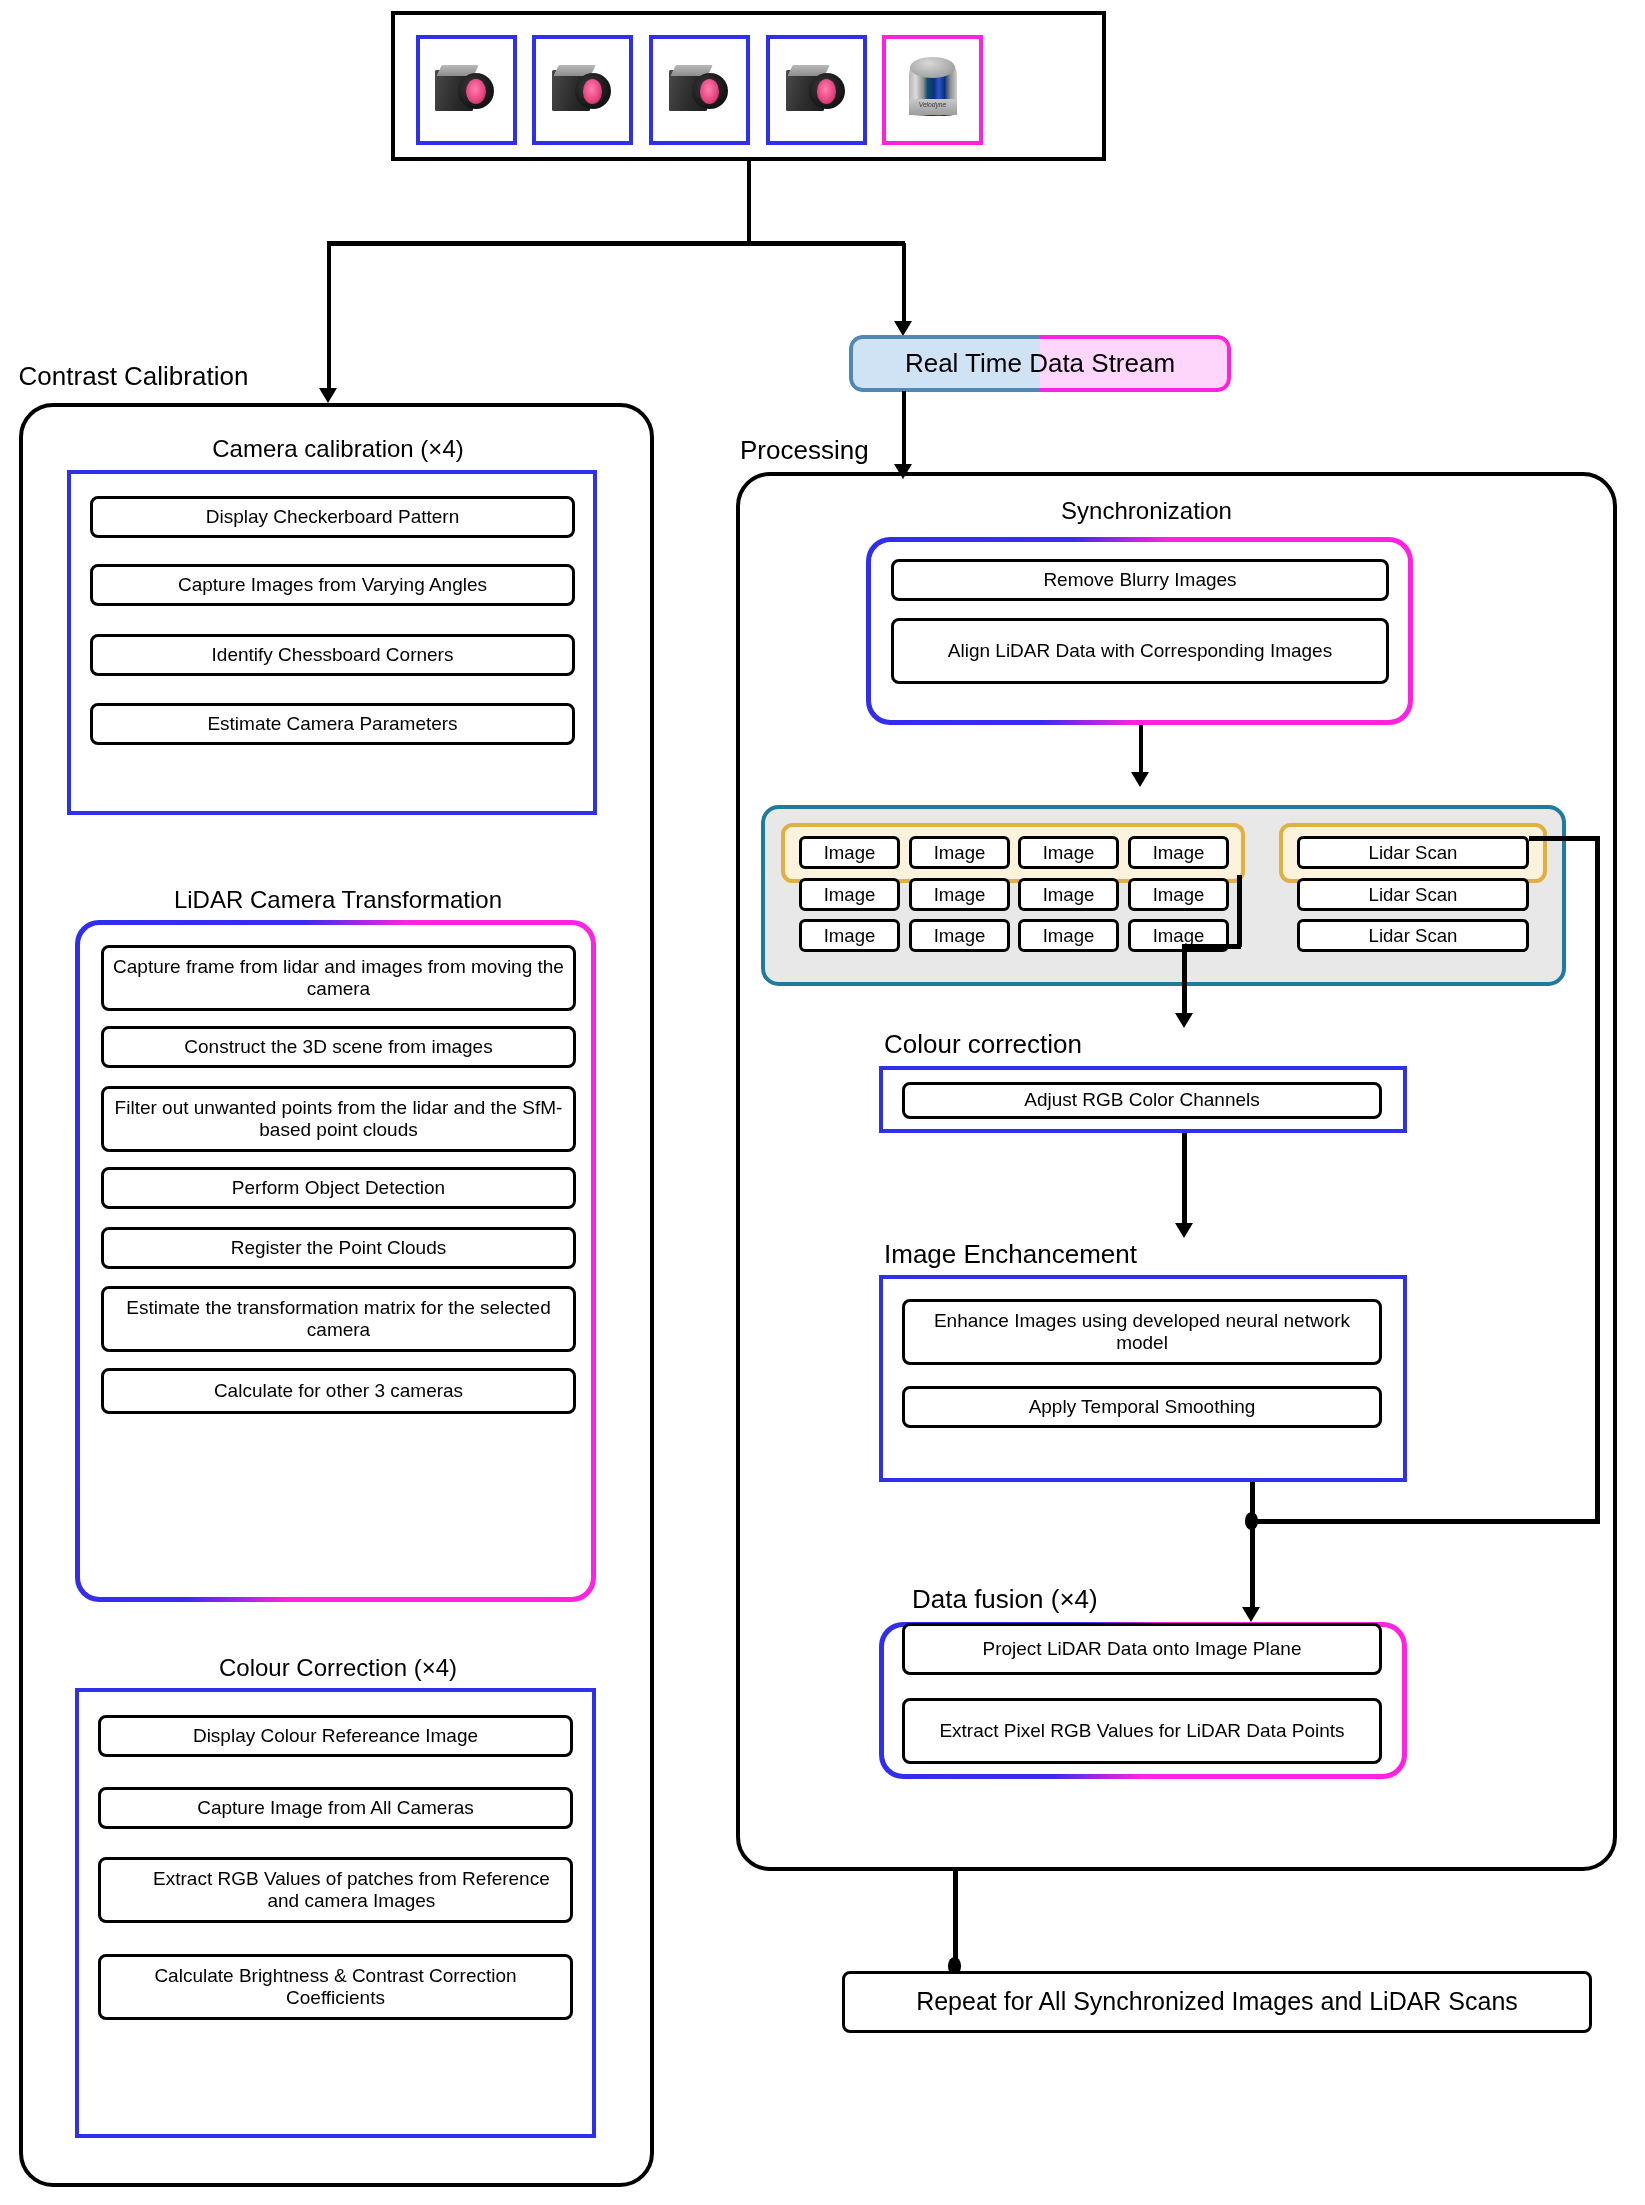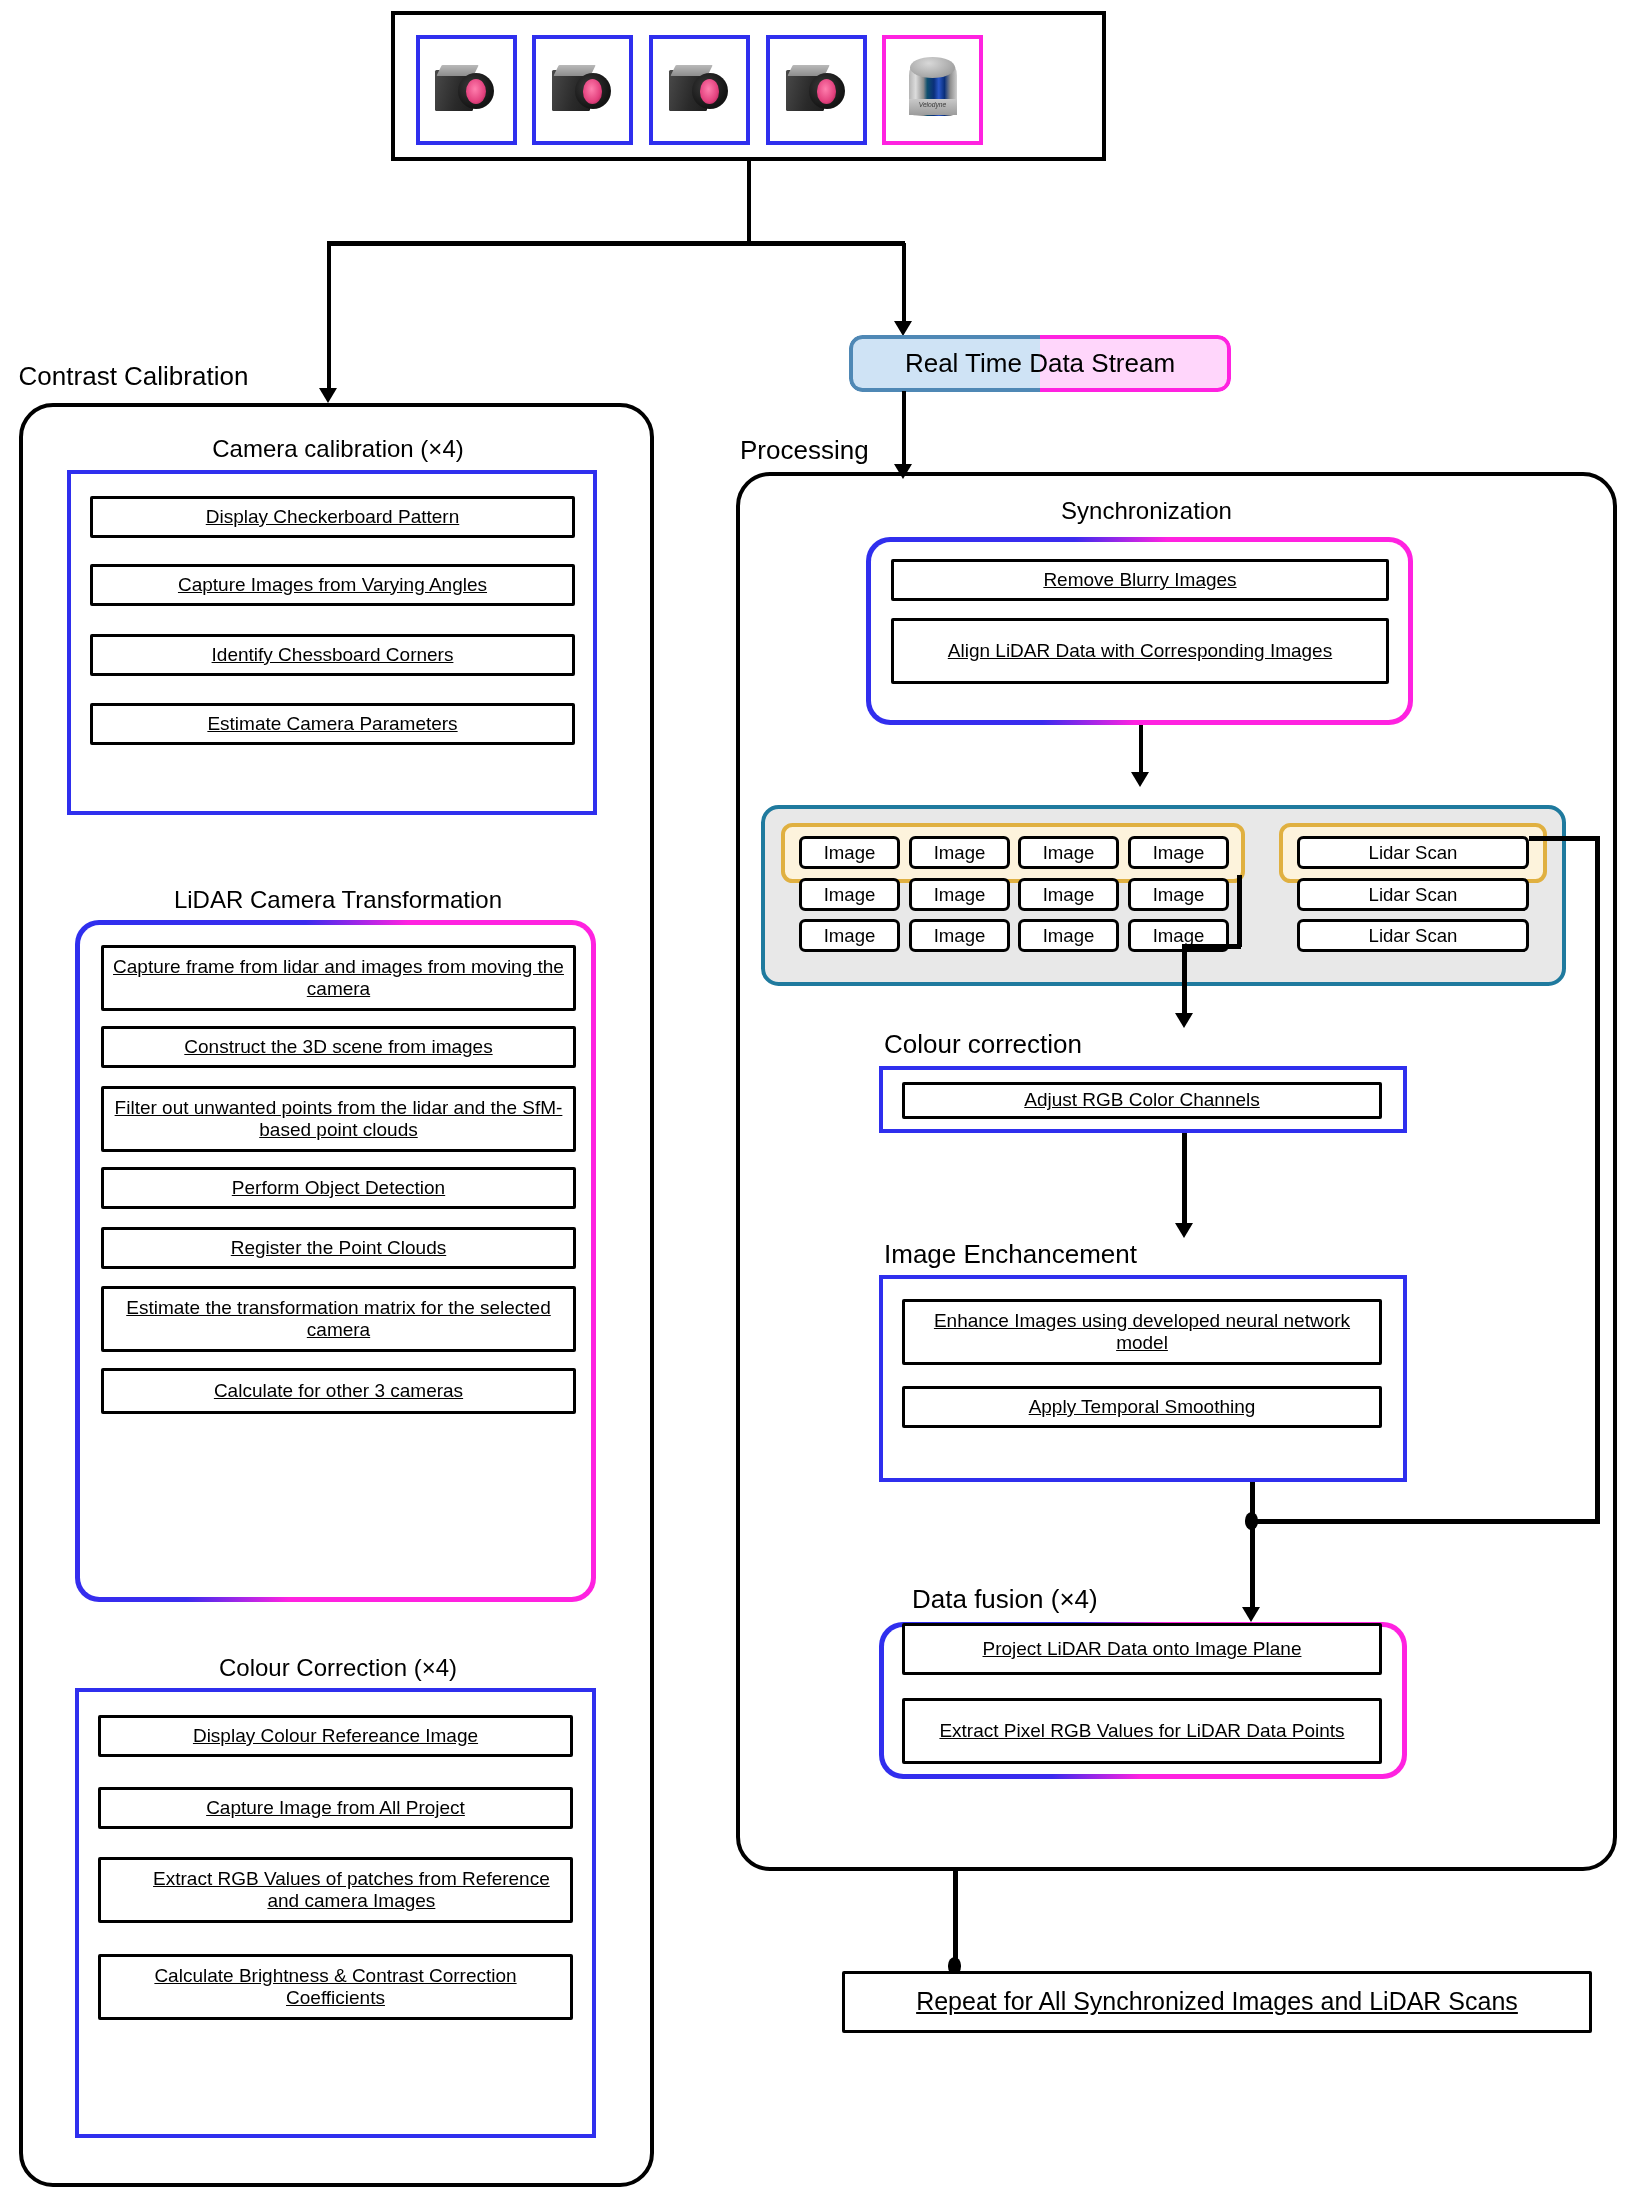--- a/index.html
+++ b/index.html
@@ -1,23 +1,23 @@
 <!DOCTYPE html>
 <html style="font-size:8.3px"><head>
 <meta charset="utf-8">
 <style>
   html,body{margin:0;padding:0;background:#ffffff;}
   body{width:1645px;height:2205px;position:relative;overflow:hidden;
        font-family:"Liberation Sans","DejaVu Sans",sans-serif;color:#000;}
   .abs{position:absolute;box-sizing:border-box;}
 
   
-  .pbox{border:3.6px solid #000;border-radius:2px;background:#fff;
+  .pbox{border:3.6px solid #000;border-radius:8px;background:#fff;
         display:flex;align-items:center;justify-content:center;
-        text-align:center;line-height:1.18;font-size:19px;padding:3.1px 6.2px;text-decoration:underline;}
+        text-align:center;line-height:1.18;font-size:19px;padding:3.1px 6.2px;}
   .grp-blue{border:4.6px solid #2f2fee;}
   .grp-black{border:4.6px solid #000;border-radius:34px;}
 
   
   .grp-grad{border-radius:24px;padding:4.6px;
      background:linear-gradient(100deg,#2f2fee 0%,#3a2bee 36%,#ff22e0 52%,#ff22e0 100%);}
   .grp-grad > .inner{background:#fff;border-radius:19.6px;width:100%;height:100%;
      position:relative;box-sizing:border-box;}
 
   
@@ -160,21 +160,21 @@
 <div class="abs pbox" style="left:101px;top:1026px;width:475px;height:42px;">Construct the 3D scene from images</div>
 <div class="abs pbox" style="left:101px;top:1086px;width:475px;height:66px;">Filter out unwanted points from the lidar and the SfM-based point clouds</div>
 <div class="abs pbox" style="left:101px;top:1167px;width:475px;height:42px;">Perform Object Detection</div>
 <div class="abs pbox" style="left:101px;top:1227px;width:475px;height:42px;">Register the Point Clouds</div>
 <div class="abs pbox" style="left:101px;top:1286px;width:475px;height:66px;">Estimate the transformation matrix for the selected camera</div>
 <div class="abs pbox" style="left:101px;top:1368px;width:475px;height:46px;">Calculate for other 3 cameras</div>
 
 <div class="abs cap" style="left:67px;top:1654px;width:542px;">Colour Correction (×4)</div>
 <div class="abs grp-blue" style="left:75px;top:1688px;width:521px;height:450px;"></div>
 <div class="abs pbox" style="left:98px;top:1715px;width:475px;height:42px;">Display Colour Refereance Image</div>
-<div class="abs pbox" style="left:98px;top:1787px;width:475px;height:42px;">Capture Image from All Project</div>
+<div class="abs pbox" style="left:98px;top:1787px;width:475px;height:42px;">Capture Image from All Cameras</div>
 <div class="abs pbox" style="left:98px;top:1857px;width:475px;height:66px;padding-left:38px;">Extract RGB Values of patches from Reference and camera Images</div>
 <div class="abs pbox" style="left:98px;top:1954px;width:475px;height:66px;">Calculate Brightness &amp; Contrast Correction Coefficients</div>
 
 <div class="abs cap-l" style="left:740px;top:435px;">Processing</div>
 
 <div class="abs grp-black" style="left:736px;top:472px;width:881px;height:1399px;"></div>
 
 <div class="abs cap" style="left:873px;top:497px;width:547px;">Synchronization</div>
 <div class="abs grp-grad" style="left:866px;top:537px;width:547px;height:188px;">
   <div class="inner"></div>

